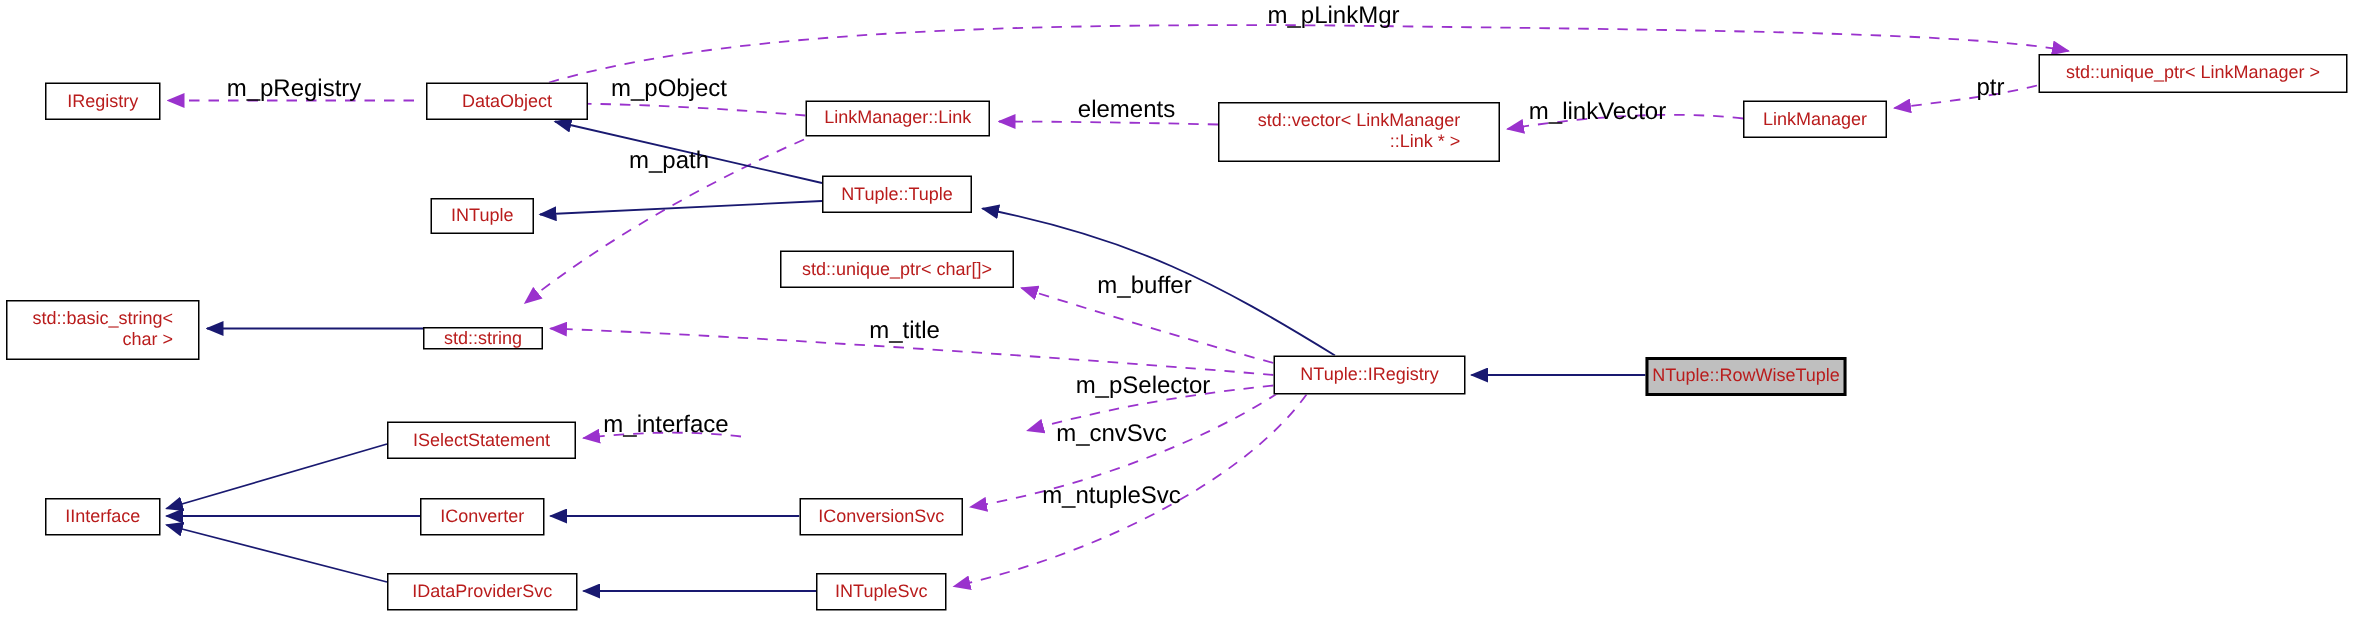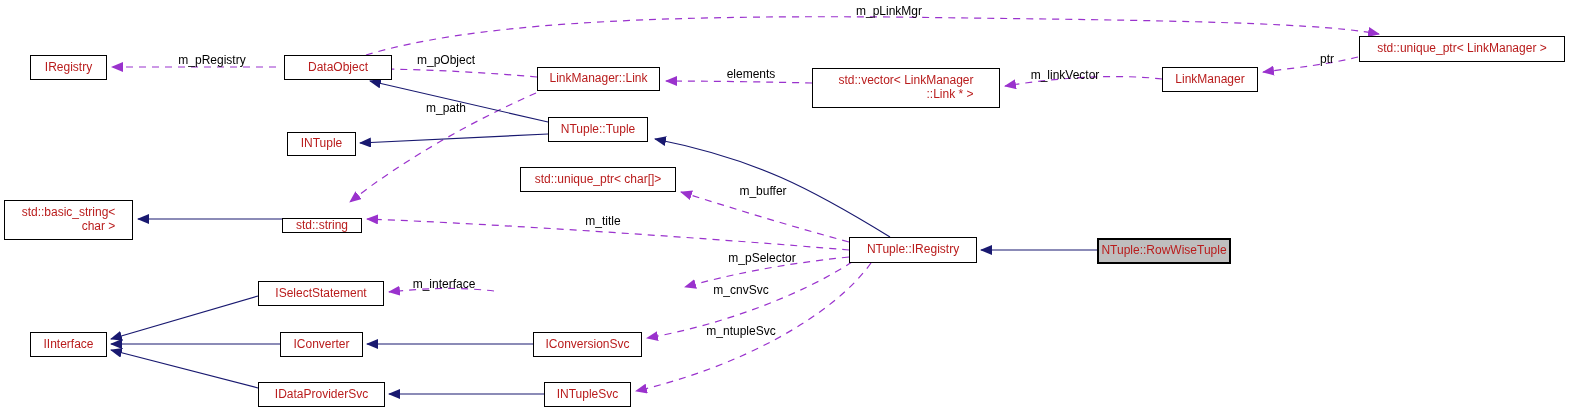--- a/index.html
+++ b/index.html
@@ -31,21 +31,21 @@
     white-space: pre-line;
     cursor: pointer;
   }
   .node.highlight {
     background: #bfbfbf;
     border-width: 2px;
   }
   .edge-label {
     position: absolute;
     transform: translate(-50%, -50%);
-    font-size: 12px;
+    font-size: 16px;
     color: #000000;
     white-space: nowrap;
     pointer-events: none;
   }
   .edge-usage   { stroke: #9a32cd; fill: none; stroke-width: 1.2; stroke-dasharray: 7 6; }
   .edge-inherit { stroke: #191970; fill: none; stroke-width: 1.2; }
 </style>
 </head>
 <body>
 
@@ -102,21 +102,21 @@
   <div class="node" style="left:282px; top:218px; width:80px;  height:15px;">std::string</div>
   <div class="node" style="left:849px; top:237px; width:128px; height:26px;">NTuple::IRegistry</div>
   <div class="node highlight" style="left:1097px;top:238px; width:134px; height:26px;">NTuple::RowWiseTuple</div>
   <div class="node" style="left:258px; top:281px; width:126px; height:25px;">ISelectStatement</div>
   <div class="node" style="left:30px;  top:332px; width:77px;  height:25px;">IInterface</div>
   <div class="node" style="left:280px; top:332px; width:83px;  height:25px;">IConverter</div>
   <div class="node" style="left:533px; top:332px; width:109px; height:25px;">IConversionSvc</div>
   <div class="node" style="left:258px; top:382px; width:127px; height:25px;">IDataProviderSvc</div>
   <div class="node" style="left:544px; top:382px; width:87px;  height:25px;">INTupleSvc</div>
 
-  <span class="edge-label" style="left:212px; top:60px;">m_pRegistry</span>
+  <span class="edge-label" style="left:196px; top:60px;">m_pRegistry</span>
   <span class="edge-label" style="left:446px; top:60px;">m_pObject</span>
   <span class="edge-label" style="left:889px; top:11px;">m_pLinkMgr</span>
   <span class="edge-label" style="left:751px; top:74px;">elements</span>
   <span class="edge-label" style="left:1065px;top:75px;">m_linkVector</span>
   <span class="edge-label" style="left:1327px;top:59px;">ptr</span>
   <span class="edge-label" style="left:446px; top:108px;">m_path</span>
   <span class="edge-label" style="left:763px; top:191px;">m_buffer</span>
   <span class="edge-label" style="left:603px; top:221px;">m_title</span>
   <span class="edge-label" style="left:762px; top:258px;">m_pSelector</span>
   <span class="edge-label" style="left:741px; top:290px;">m_cnvSvc</span>

